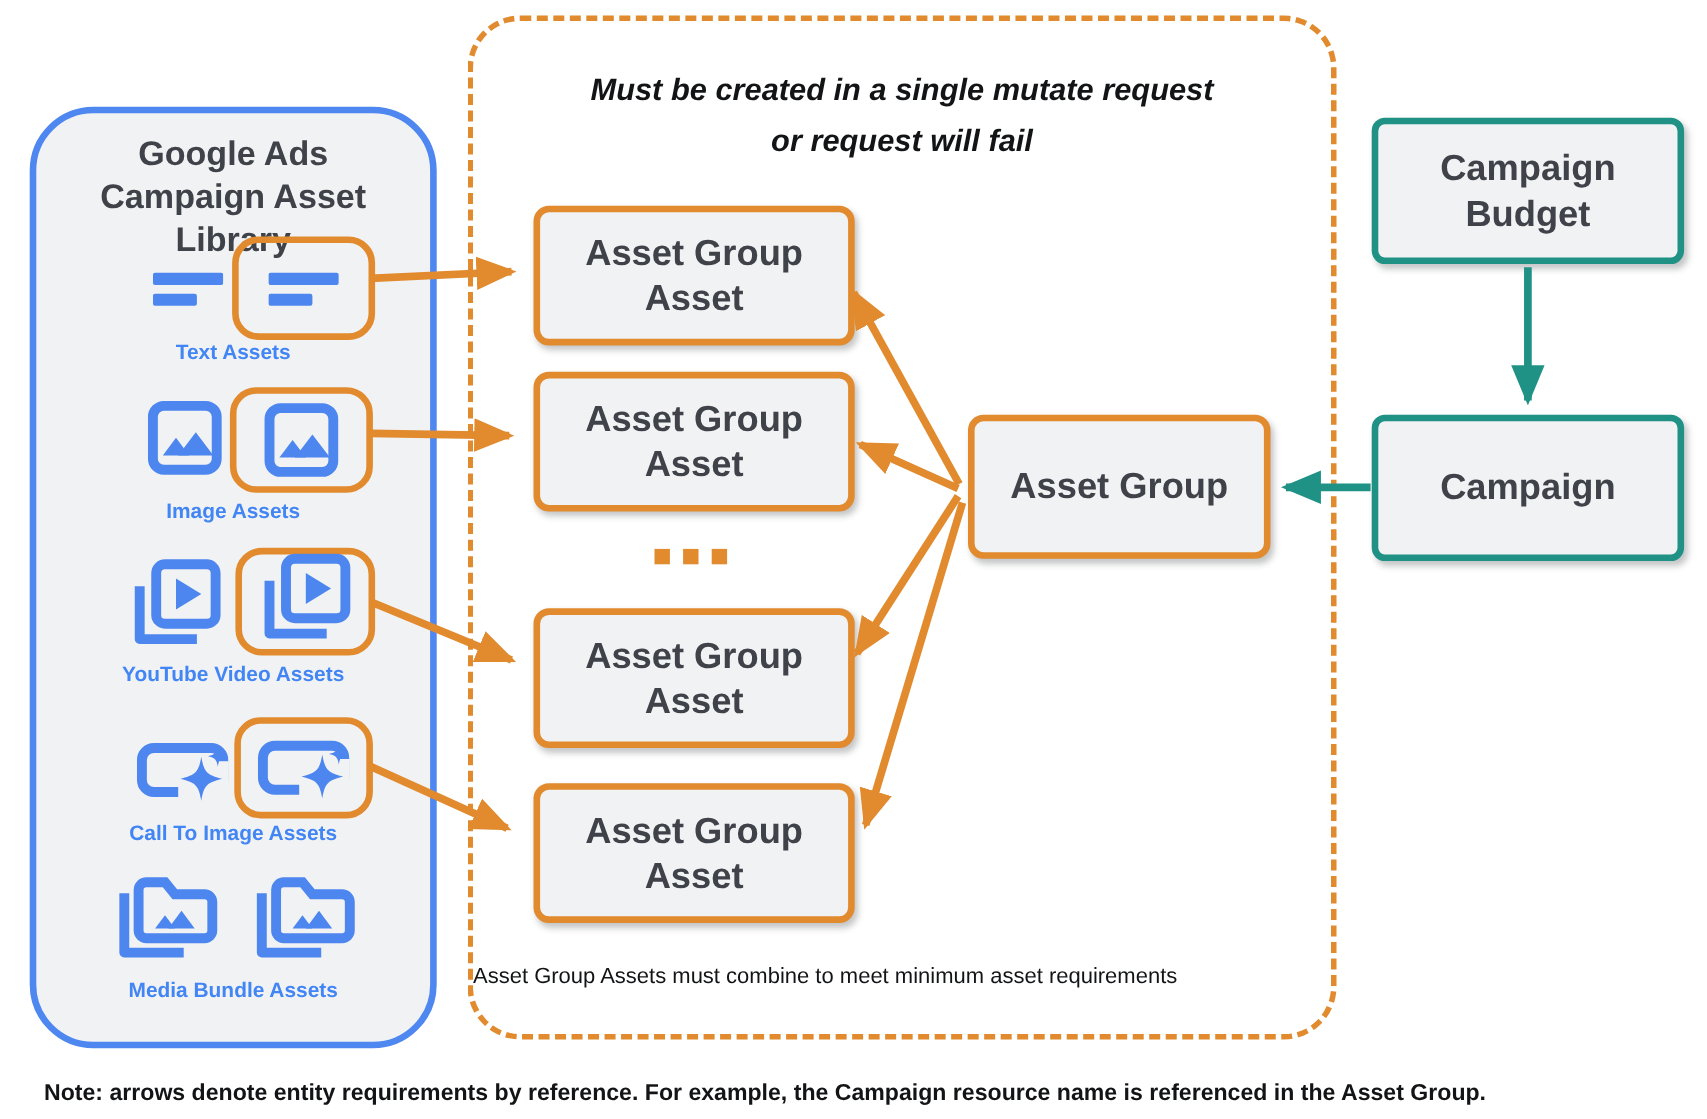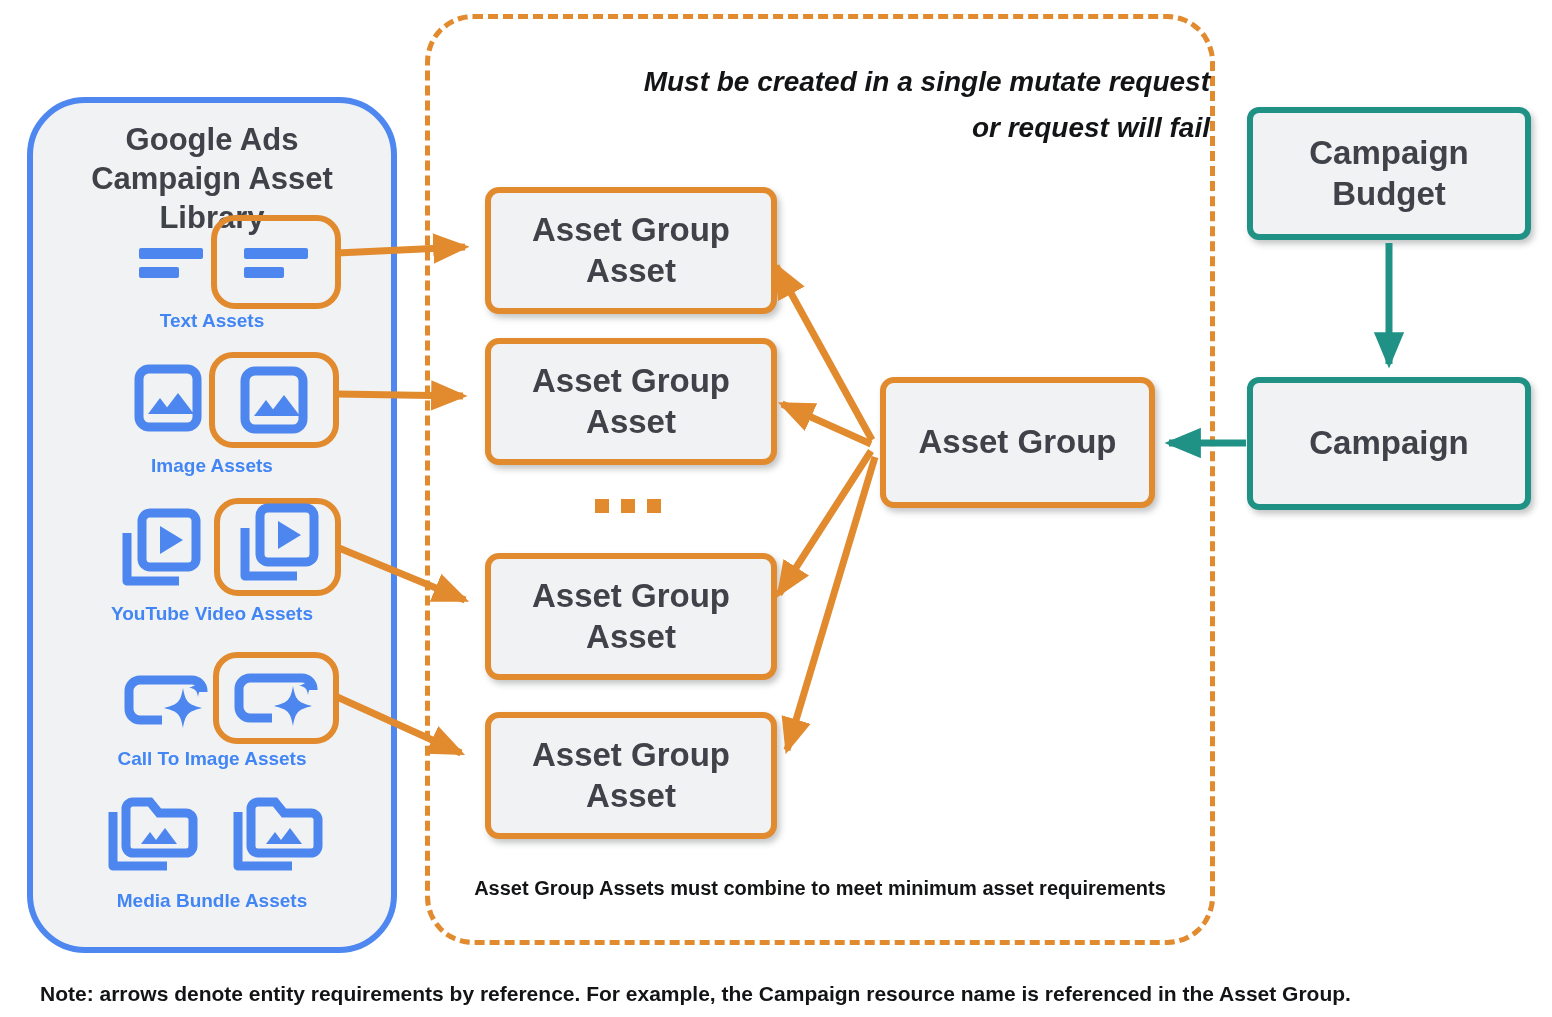--- a/index.html
+++ b/index.html
@@ -28,25 +28,25 @@
     display:flex;align-items:center;justify-content:center;}
   .icon-abs{position:absolute;display:flex;align-items:center;justify-content:center;}
   .icn{display:block;}
   .icn .st{fill:none;stroke:var(--blue-icon);stroke-width:9;}
   .icn .fl{fill:var(--blue-icon);}
   .icn .mask{fill:var(--panel-bg);stroke:none;}
 
   
   .mutate{position:absolute;left:425px;top:14px;width:790px;height:931px;
     background:#fff;border:5px dashed var(--orange);border-radius:48px;}
-  .mutate-title{position:absolute;top:40px;left:0;width:100%;text-align:right;
+  .mutate-title{position:absolute;top:40px;left:0;width:100%;text-align:center;
     font-size:28px;font-weight:bold;font-style:italic;color:var(--title-text);line-height:1.64;}
   .mutate-title span{display:block;}
-  .mutate-caption{position:absolute;top:858px;left:0;width:100%;text-align:center;
-    font-size:20px;font-weight:bold;color:var(--title-text);}
+  .mutate-caption{position:absolute;top:858px;left:0;width:100%;
+    font-size:20px;font-weight:normal;color:var(--title-text);}
 
   
   .ebox{position:absolute;background:var(--panel-bg);display:flex;align-items:center;justify-content:center;
     text-align:center;font-weight:bold;color:var(--box-text);
     box-shadow:3px 4px 6px rgba(60,64,67,.30);}
   .ebox.orange{border:6px solid var(--orange);border-radius:14px;font-size:33px;line-height:1.22;}
   .ebox.teal{border:6px solid var(--teal);border-radius:12px;font-size:33px;line-height:1.22;}
   .aga{left:55px;width:292px;height:127px;}
   .ebox .inner{max-width:215px;}
   .ebox .inner.narrow{max-width:200px;}

